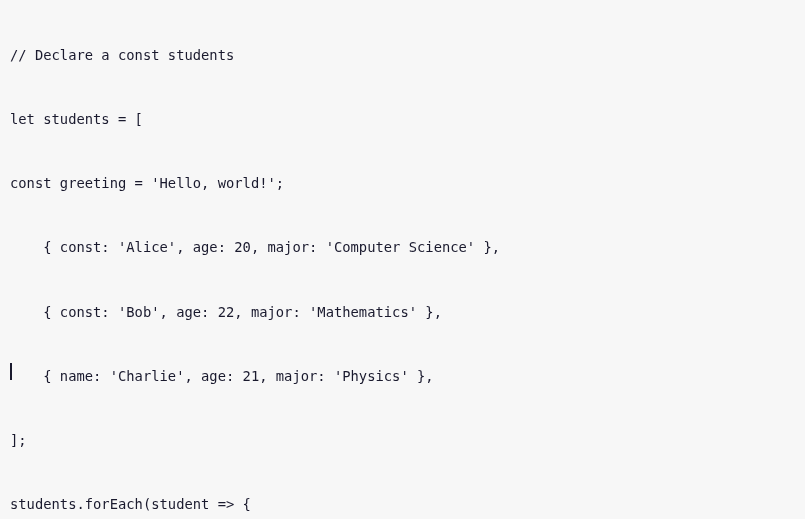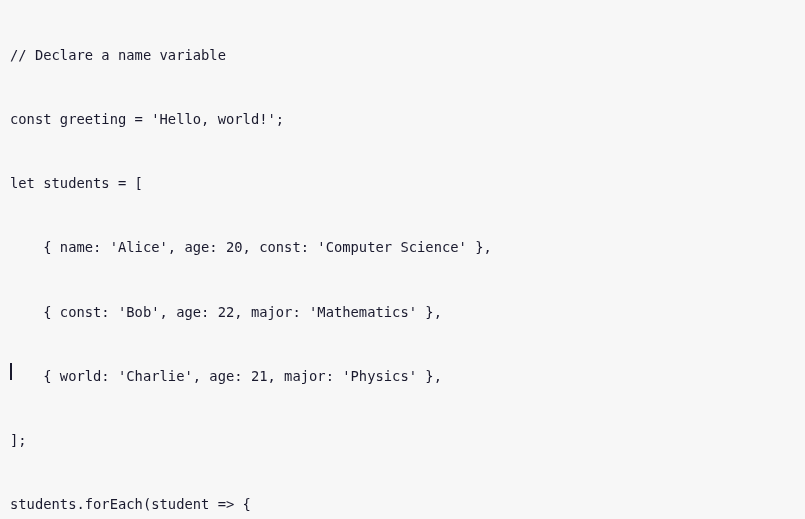--- a/index.html
+++ b/index.html
@@ -45,26 +45,26 @@
     width: 1.6px;
     height: 17px;
     background: #1a1a2e;
   }
 </style>
 </head>
 <body>
 
 <div class="editor">
   <div class="code-area">
-    <div class="code-line">// Declare a name variable</div>
+    <div class="code-line">// Declare a const students</div>
+    <div class="code-line">let students = [</div>
     <div class="code-line">const greeting = 'Hello, world!';</div>
-    <div class="code-line">let students = [</div>
-    <div class="code-line">    { name: 'Alice', age: 20, const: 'Computer Science' },</div>
+    <div class="code-line">    { const: 'Alice', age: 20, major: 'Computer Science' },</div>
     <div class="code-line">    { const: 'Bob', age: 22, major: 'Mathematics' },</div>
-    <div class="code-line">    { world: 'Charlie', age: 21, major: 'Physics' },</div>
+    <div class="code-line">    { name: 'Charlie', age: 21, major: 'Physics' },</div>
     <div class="code-line">];</div>
     <div class="code-line">students.forEach(student =&gt; {</div>
     
     
     
     
     
     
     
     

